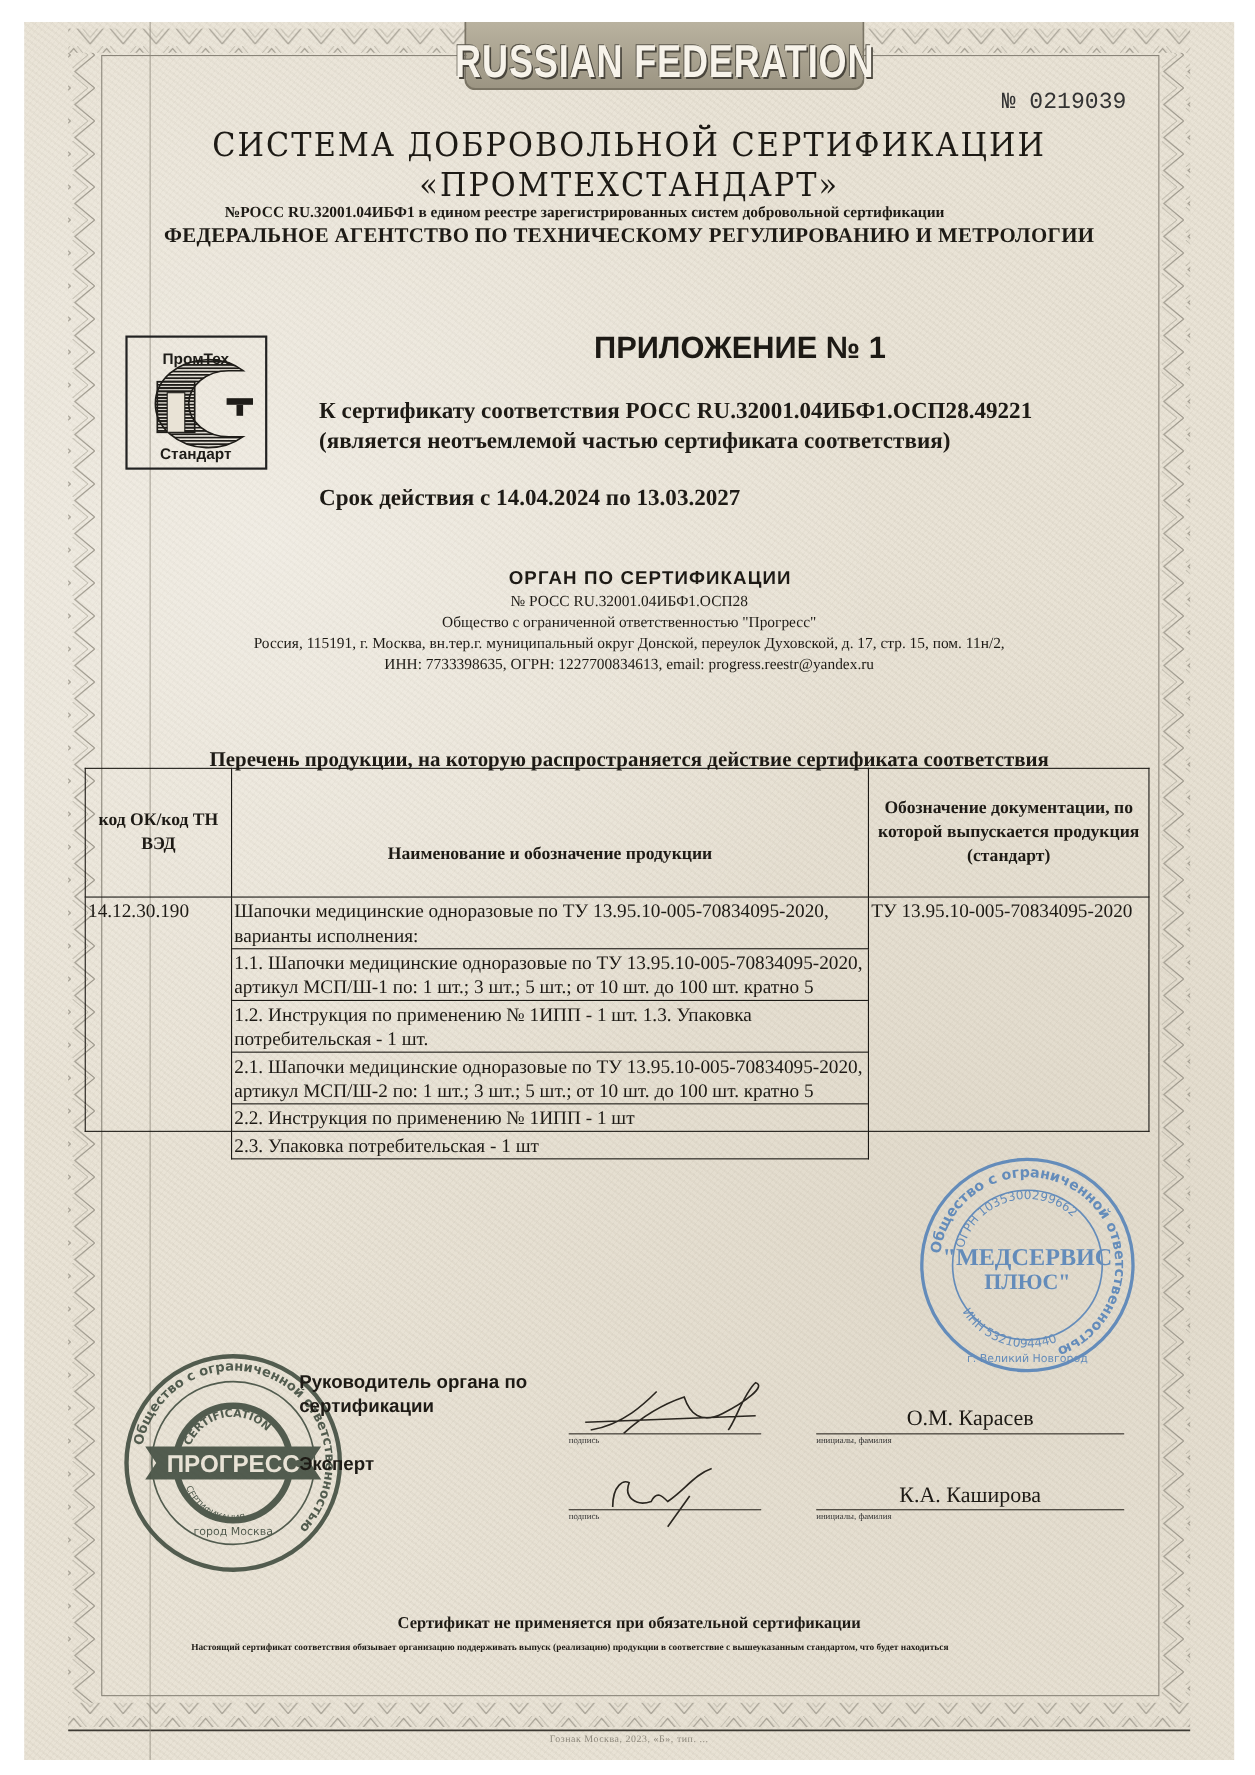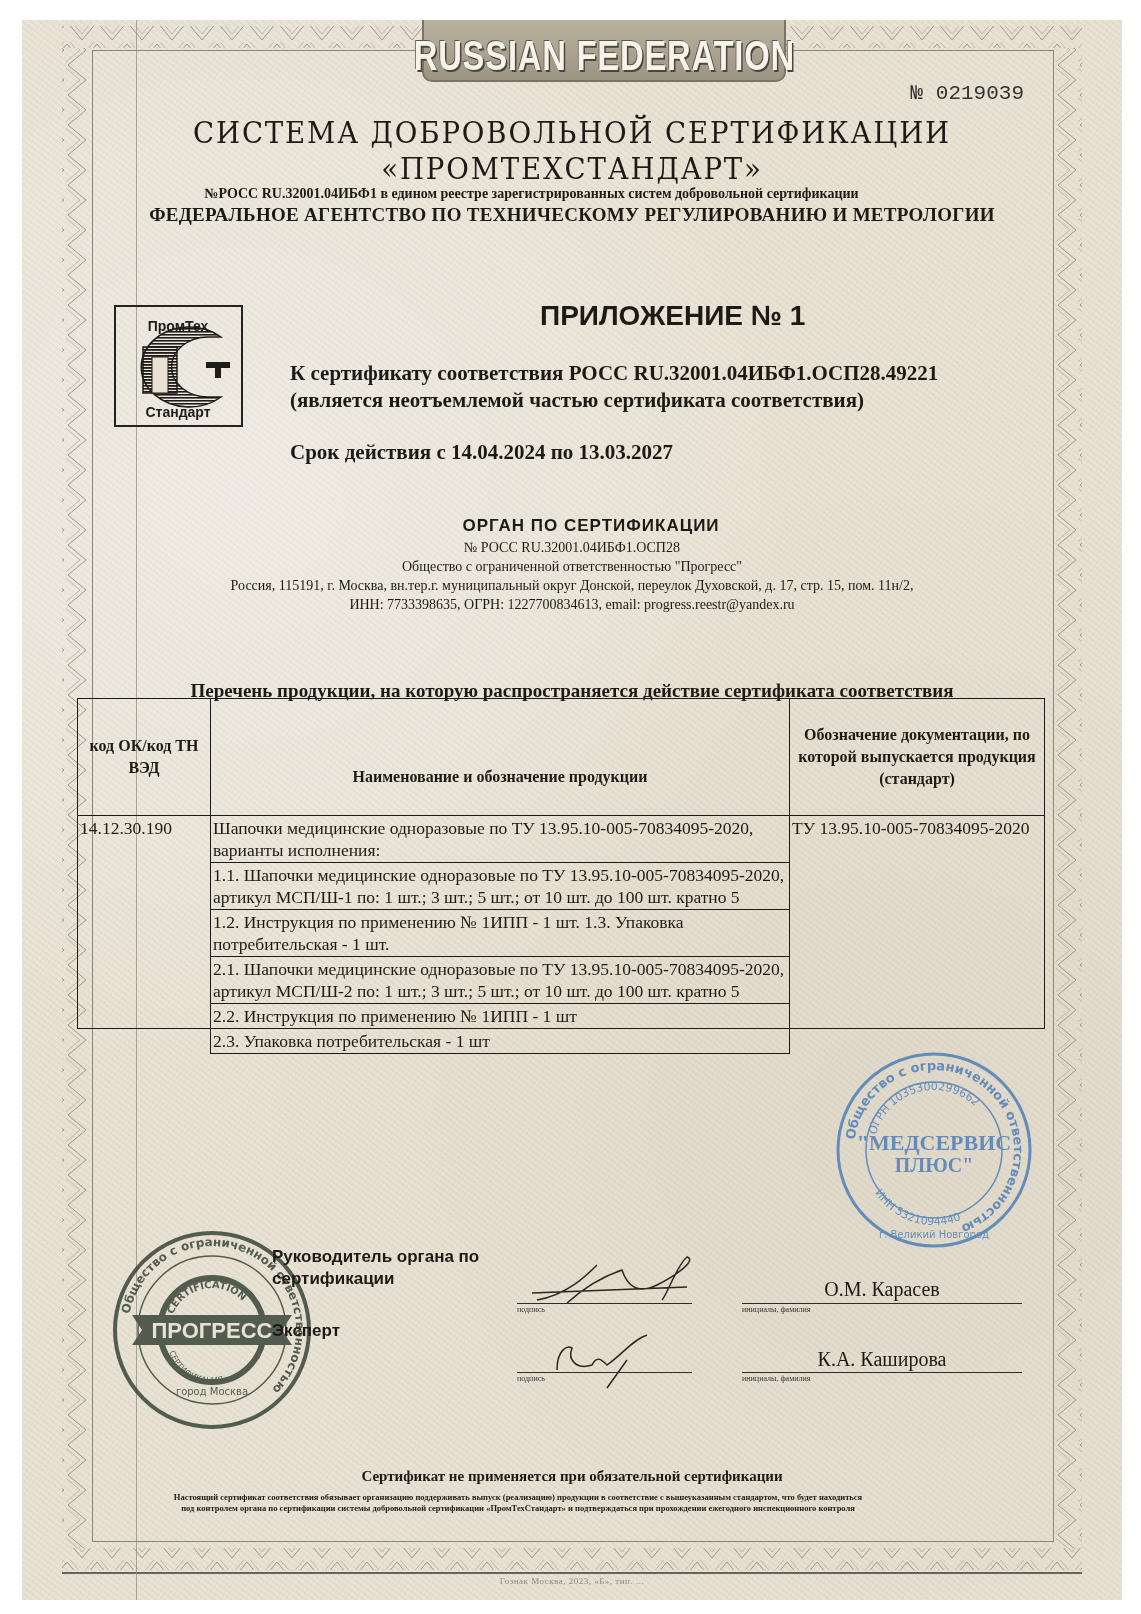--- a/index.html
+++ b/index.html
@@ -196,16 +196,15 @@
   </svg>
   <div class="abs sig-line" style="left:495px;top:1352px;width:175px"></div>
   <div class="abs sig-cap" style="left:495px;top:1354px;width:175px">подпись</div>
   <div class="abs name" style="left:720px;top:1328px;width:280px">К.А. Каширова</div>
   <div class="abs sig-line" style="left:720px;top:1352px;width:280px"></div>
   <div class="abs sig-cap" style="left:720px;top:1354px;width:280px">инициалы, фамилия</div>
 
   <div class="abs disclaimer center">Сертификат не применяется при обязательной сертификации</div>
   <div class="abs footer-note center">
     <div>Настоящий сертификат соответствия обязывает организацию поддерживать выпуск (реализацию) продукции в соответствие с вышеуказанным стандартом, что будет находиться</div>
-    <div>под контролем органа по сертификации системы добровольной сертификации «ПромТехСтандарт» и подтверждаться при прохождении ежегодного инспекционного контроля</div>
   </div>
   <div class="abs bottom-print center">Гознак Москва, 2023, «Б», тип. ...</div>
 </div>
 
 </body></html>

